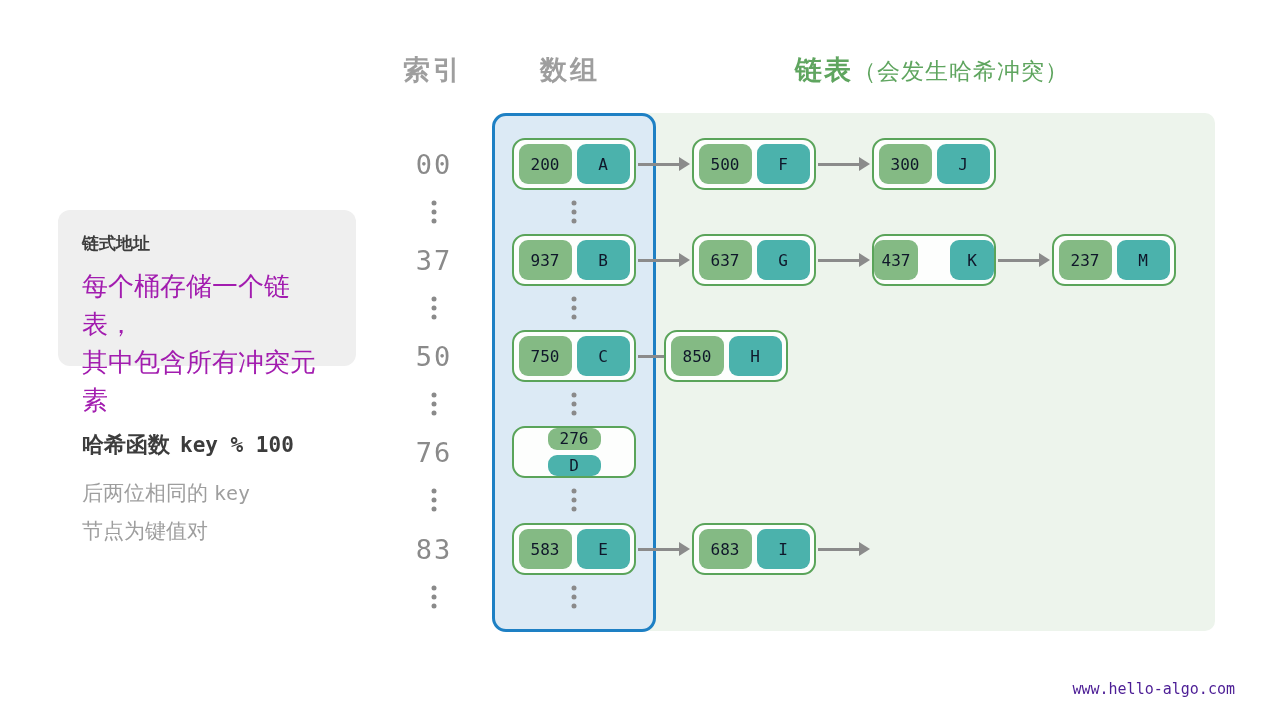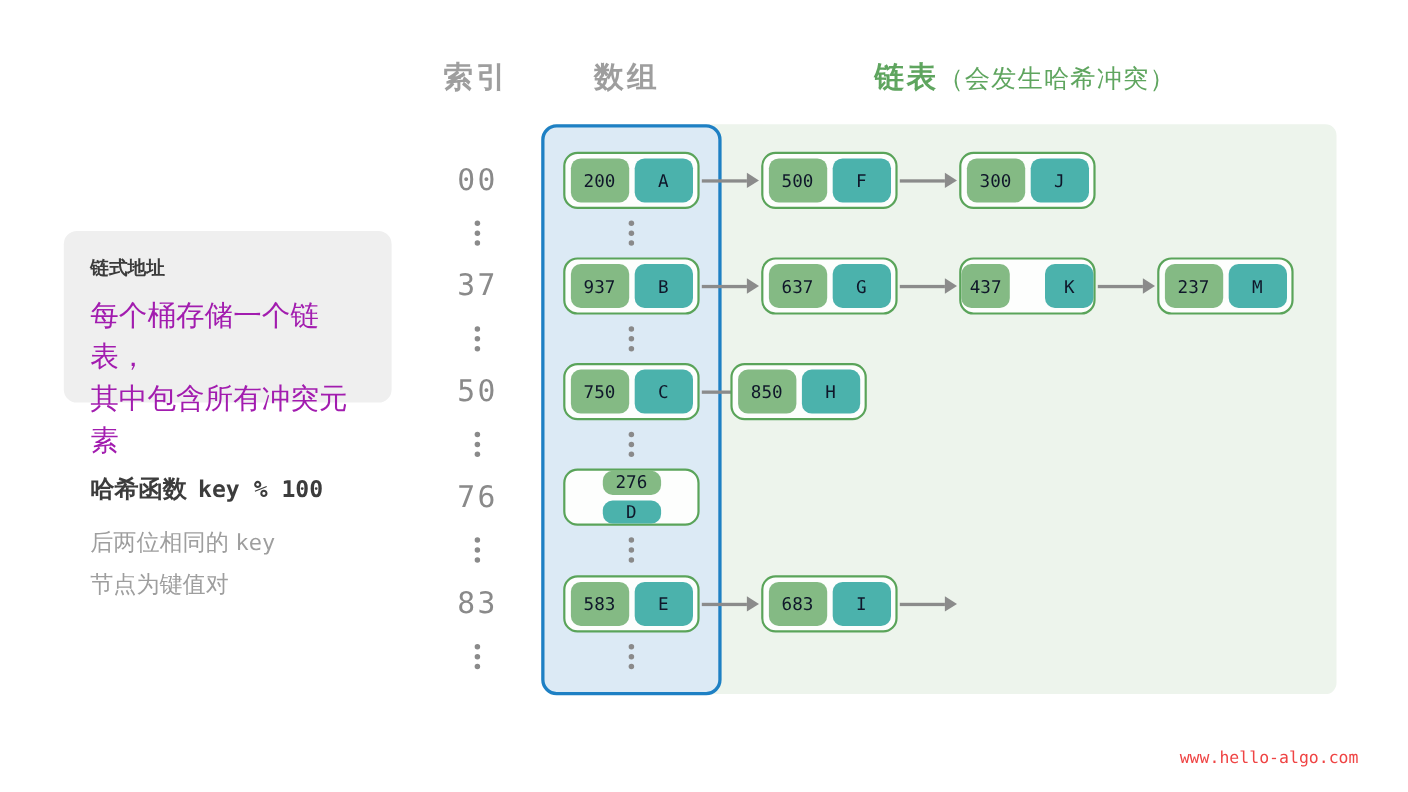--- a/index.html
+++ b/index.html
@@ -57,21 +57,21 @@
   .info-box .line{font-size:26px;color:#a21caf;line-height:38px;}
 
   
   .hash-note{position:absolute;left:82px;top:430px;z-index:4;}
   .hash-note .title{font-size:22px;font-weight:bold;color:#3C3C3C;margin-bottom:14px;white-space:nowrap;}
   .hash-note .title .code{font-family:"DejaVu Sans Mono",monospace;font-size:21px;margin-left:10px;}
   .hash-note .line{font-size:21px;color:#9E9E9E;line-height:38px;white-space:nowrap;}
   .hash-note .line .code{font-family:"DejaVu Sans Mono",monospace;font-size:20px;margin-left:6px;}
 
   .watermark{position:absolute;right:45px;bottom:22px;
-             font-family:"DejaVu Sans Mono",monospace;font-size:15px;color:#ef4444;z-index:4;}
+             font-family:"DejaVu Sans Mono",monospace;font-size:15px;color:#4c1d95;z-index:4;}
 </style>
 </head>
 <body>
 
 <div class="canvas">
 
   <div class="hdr" style="left:433px;">索引</div>
   <div class="hdr" style="left:570px;">数组</div>
   <div class="hdr-list">
     <span class="main">链表</span>

